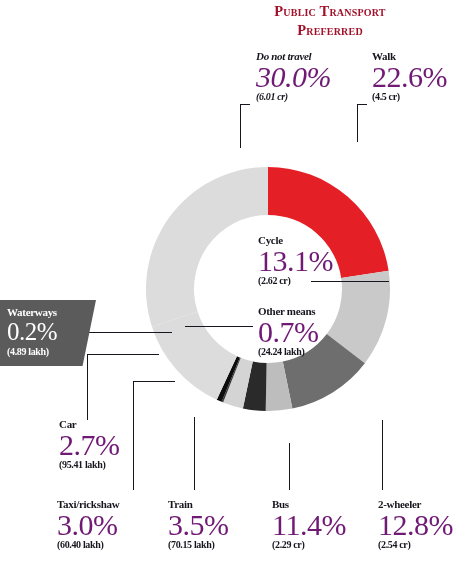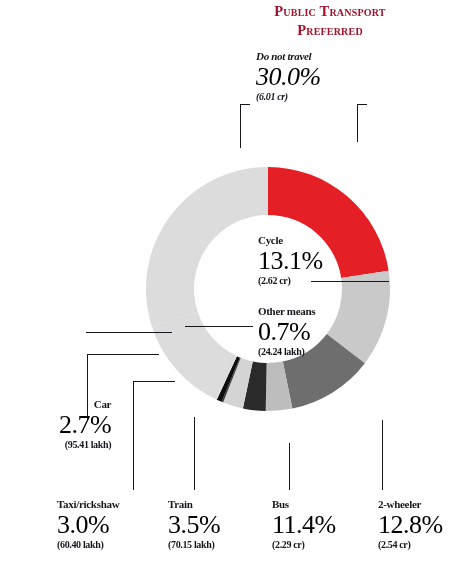--- a/index.html
+++ b/index.html
@@ -34,24 +34,24 @@
     font-family:"Liberation Serif","DejaVu Serif",serif;
     font-weight:bold;
     font-size:11px;
     line-height:12px;
     letter-spacing:-0.3px;
     color:#16161e;
     white-space:nowrap;
   }
   .lbl .pct{
     font-family:"Liberation Serif","DejaVu Serif",serif;
-    font-size:26px;
+    font-size:30px;
     line-height:27px;
     letter-spacing:-0.5px;
-    color:#000000;
+    color:#701a75;
     white-space:nowrap;
     margin-top:1px;
   }
   .lbl .sub{
     font-family:"Liberation Serif","DejaVu Serif",serif;
     font-weight:bold;
     font-size:10px;
     line-height:11px;
     letter-spacing:-0.35px;
     color:#16161e;
@@ -129,35 +129,45 @@
   <div class="ln vln" style="left:289px;top:443px;height:47px;"></div>
 
   <div class="ln vln" style="left:382px;top:420px;height:70px;"></div>
 
   <div class="lbl" style="left:256px;top:50px;font-style:italic;">
     <div class="nm">Do not travel</div>
     <div class="pct">30.0%</div>
     <div class="sub">(6.01 cr)</div>
   </div>
 
+  <div class="lbl" style="left:372px;top:50px;">
+    <div class="nm">Walk</div>
+    <div class="pct">22.6%</div>
+    <div class="sub">(4.5 cr)</div>
+  </div>
 
   <div class="lbl" style="left:258px;top:234px;">
     <div class="nm">Cycle</div>
     <div class="pct">13.1%</div>
     <div class="sub">(2.62 cr)</div>
   </div>
 
   <div class="lbl" style="left:258px;top:305px;">
     <div class="nm">Other means</div>
     <div class="pct">0.7%</div>
     <div class="sub">(24.24 lakh)</div>
   </div>
 
+  <div class="tag lbl">
+    <div class="nm">Waterways</div>
+    <div class="pct">0.2%</div>
+    <div class="sub">(4.89 lakh)</div>
+  </div>
 
-  <div class="lbl" style="left:59px;top:398px;text-align:right;">
+  <div class="lbl" style="left:59px;top:418px;">
     <div class="nm">Car</div>
     <div class="pct">2.7%</div>
     <div class="sub">(95.41 lakh)</div>
   </div>
 
   <div class="lbl" style="left:57px;top:498px;">
     <div class="nm">Taxi/rickshaw</div>
     <div class="pct">3.0%</div>
     <div class="sub">(60.40 lakh)</div>
   </div>

